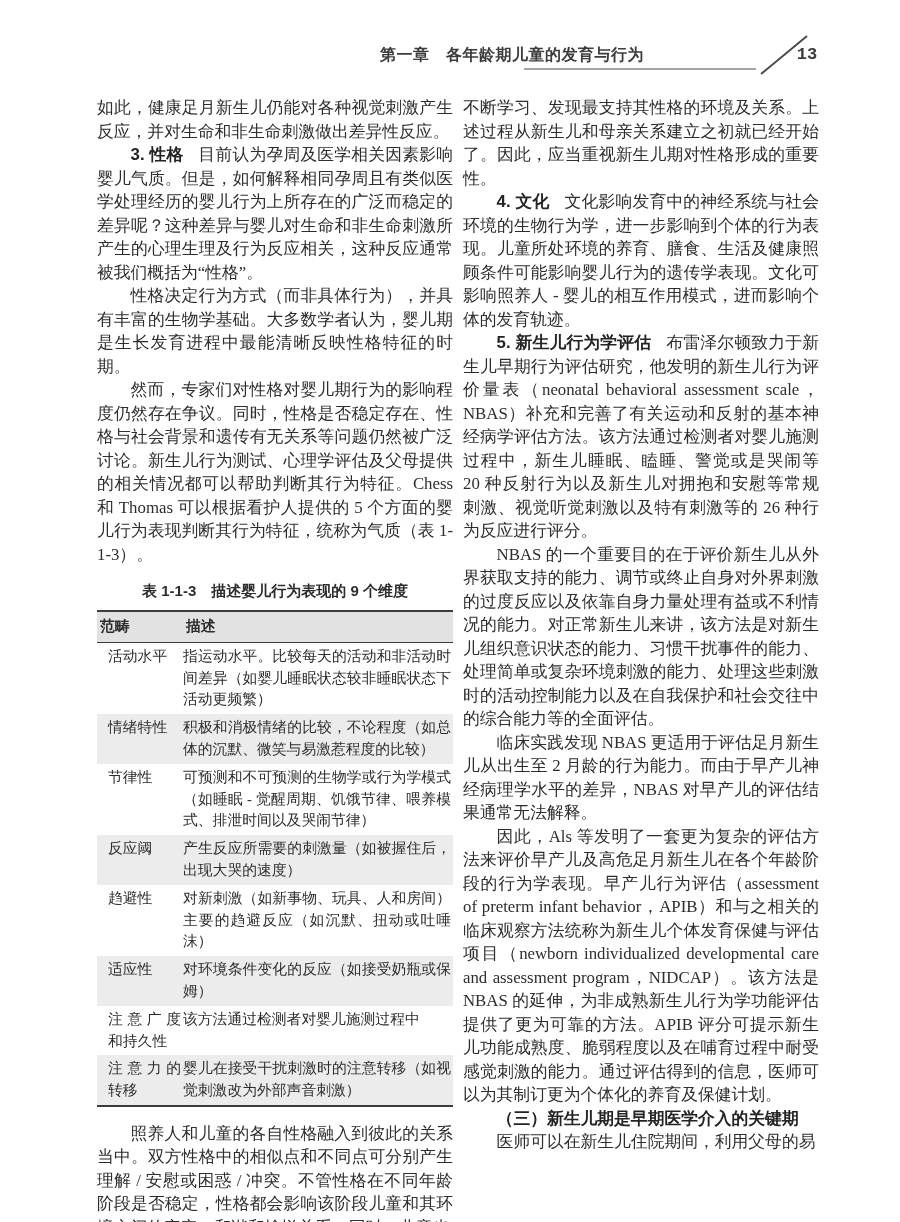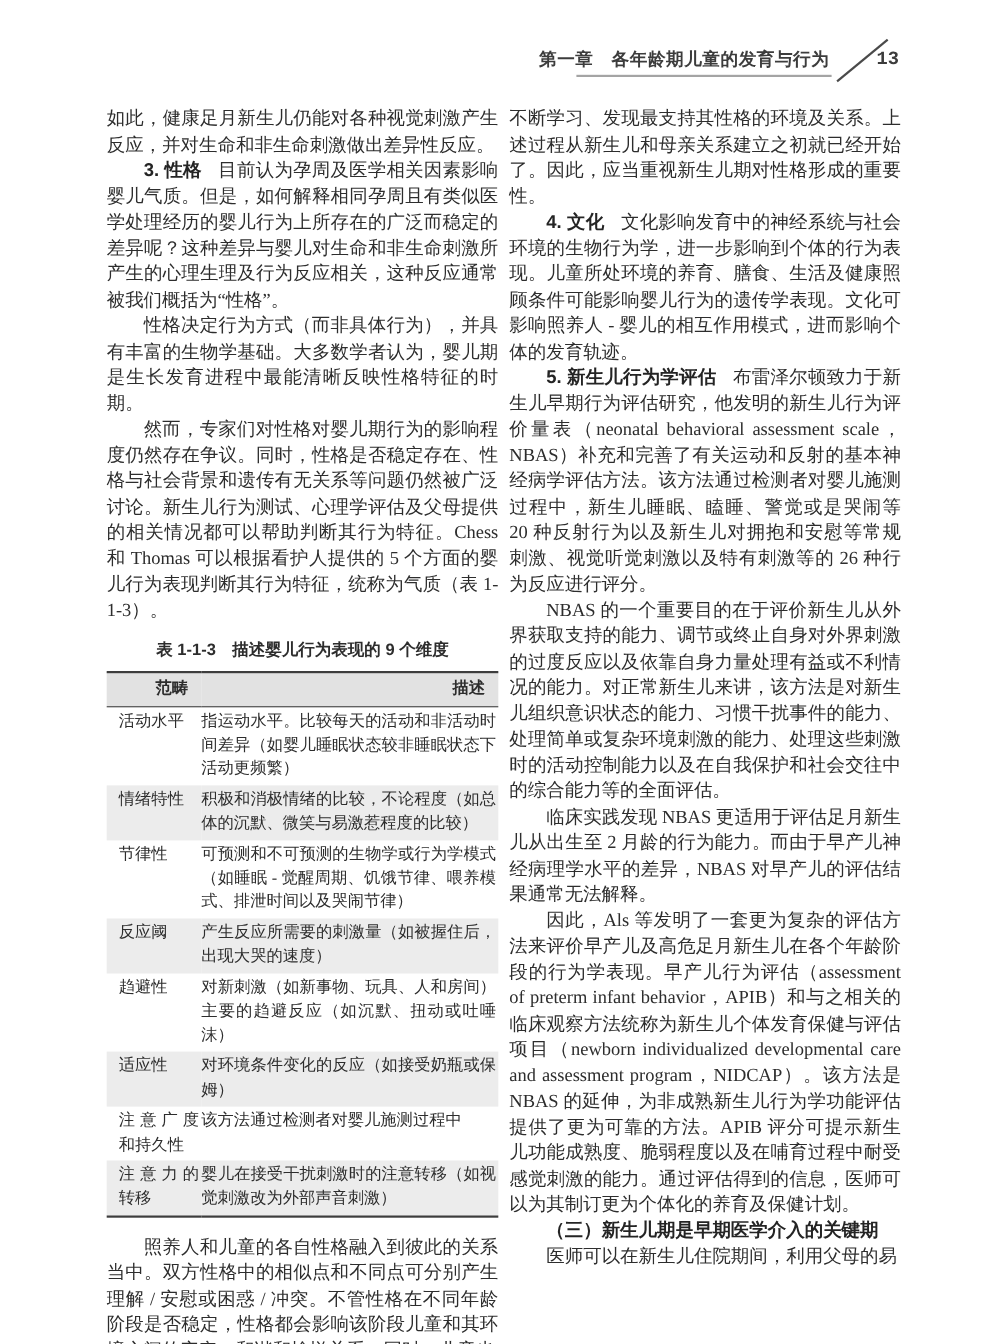--- a/index.html
+++ b/index.html
@@ -5,21 +5,20 @@
   html,body { margin:0; padding:0; background:#ffffff; }
   .page {
     position:relative; width:900px; height:1222px; background:#ffffff;
     overflow:hidden;
     font-family:"Liberation Serif","DejaVu Serif",serif;
     color:#2d2d2d;
   }
   
   .chapter-title{
     position:absolute; top:45px; left:380px; width:374px;
-    text-align:right;
     font-family:"Liberation Sans","DejaVu Sans",sans-serif;
     font-weight:700; font-size:16px; line-height:20px;
     letter-spacing:.5px; color:#3c3c3c;
   }
   .title-rule{
     position:absolute; top:68px; left:524px; width:232px; height:2px;
     background:#a4a4a4;
   }
   .slash-svg{ position:absolute; left:757px; top:33px; }
   .page-num{
@@ -53,21 +52,21 @@
     font-weight:700; font-size:15px; line-height:20px; color:#2d2d2d;
   }
   table.temp{
     width:100%; border-collapse:collapse;
     border-top:2px solid #3d3d3d; border-bottom:2px solid #3d3d3d;
     font-size:14.8px; line-height:21.8px; text-align:justify;
   }
   table.temp thead th{
     background:#e2e2e2; border-bottom:1px solid #3d3d3d;
     font-family:"Liberation Sans","DejaVu Sans",sans-serif;
-    font-weight:700; font-size:14.8px; padding:4px 12px; text-align:right;
+    font-weight:700; font-size:14.8px; padding:4px 3px; text-align:left;
   }
   table.temp tbody td{ vertical-align:top; padding:3px 2px 3px 0; }
   table.temp td.cat{ width:73px; padding-left:11px; }
   table.temp tbody tr:nth-child(even) td{ background:#ececec; }
   .after-table{ margin-top:15px; }
 </style>
 </head>
 <body>
 
 <div class="page">

